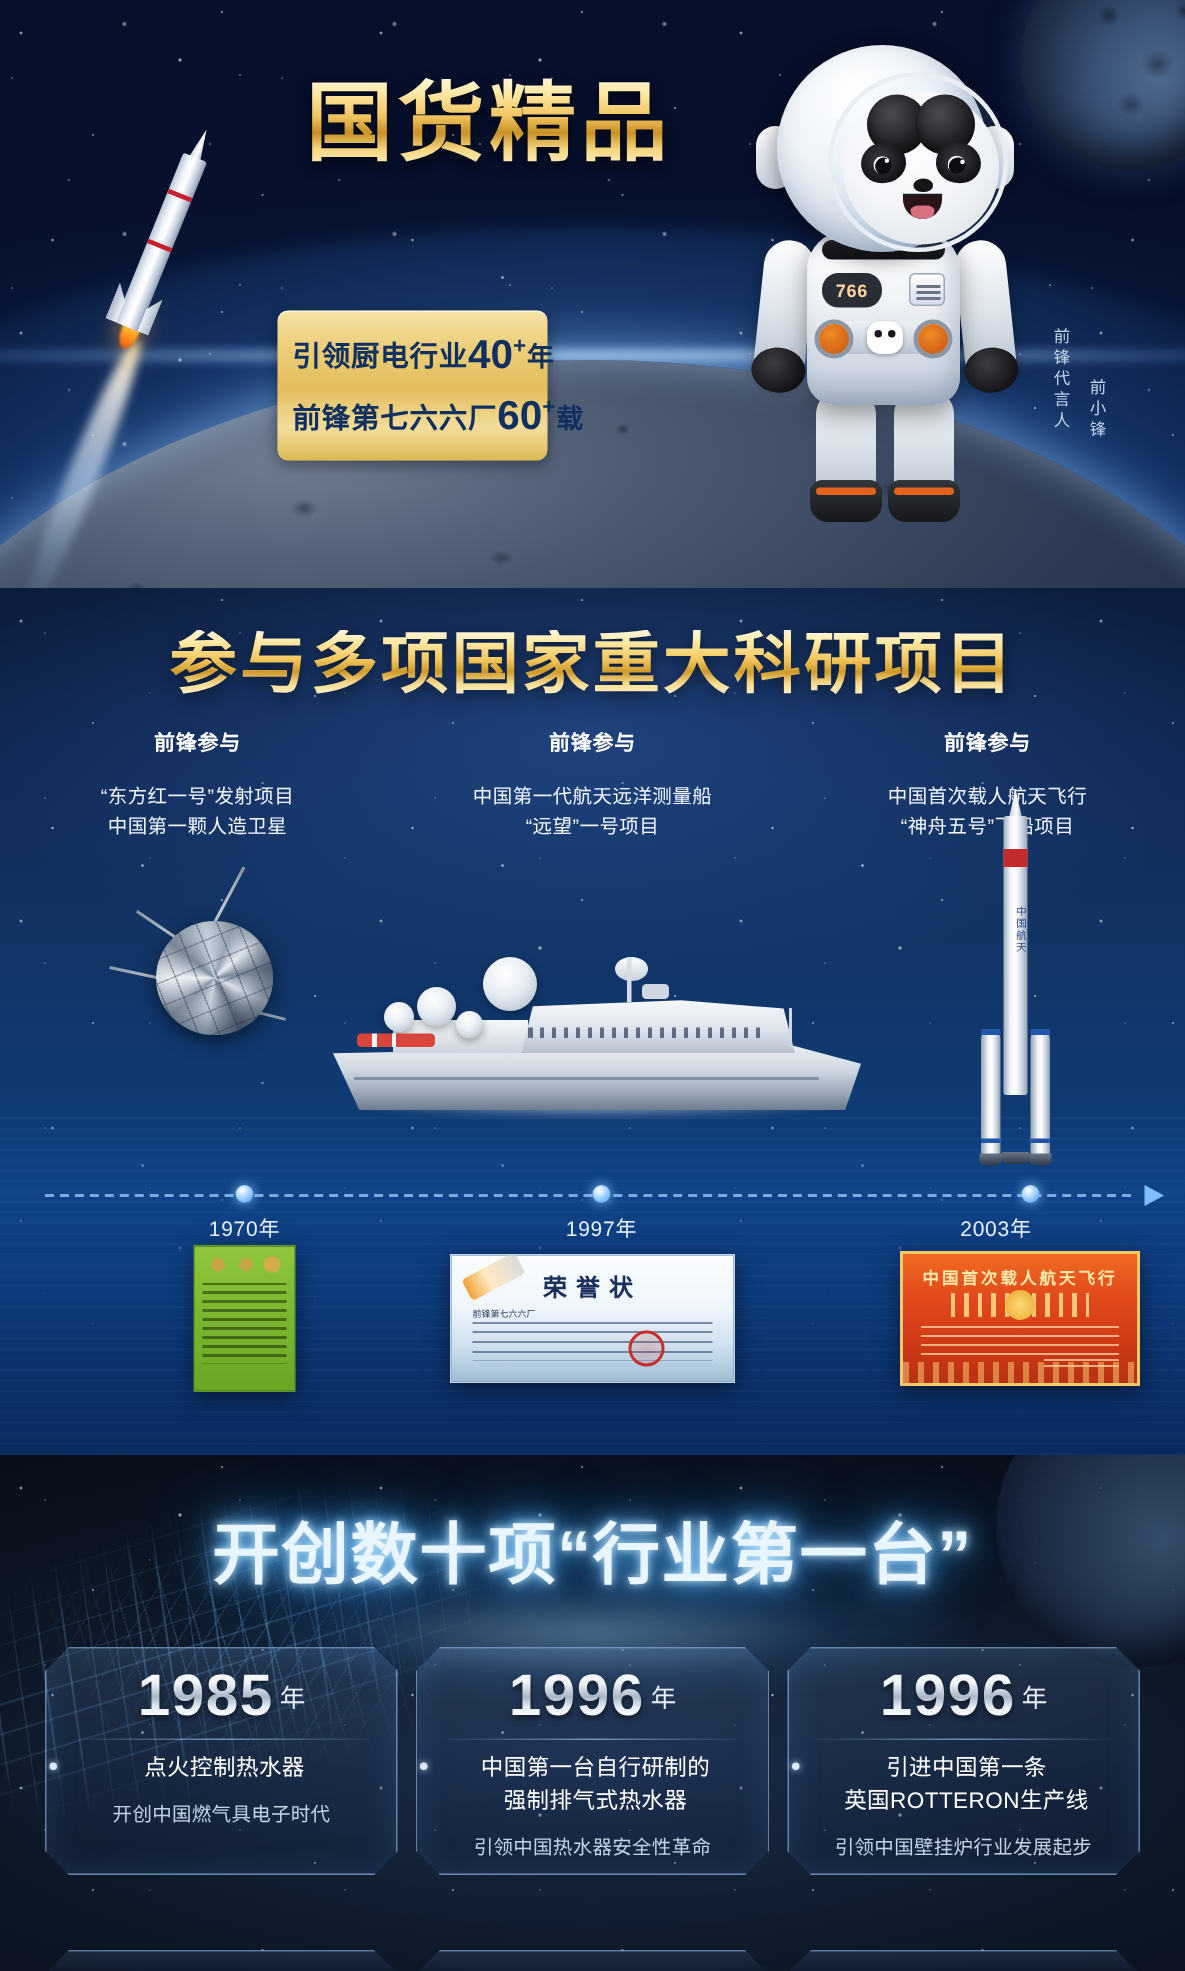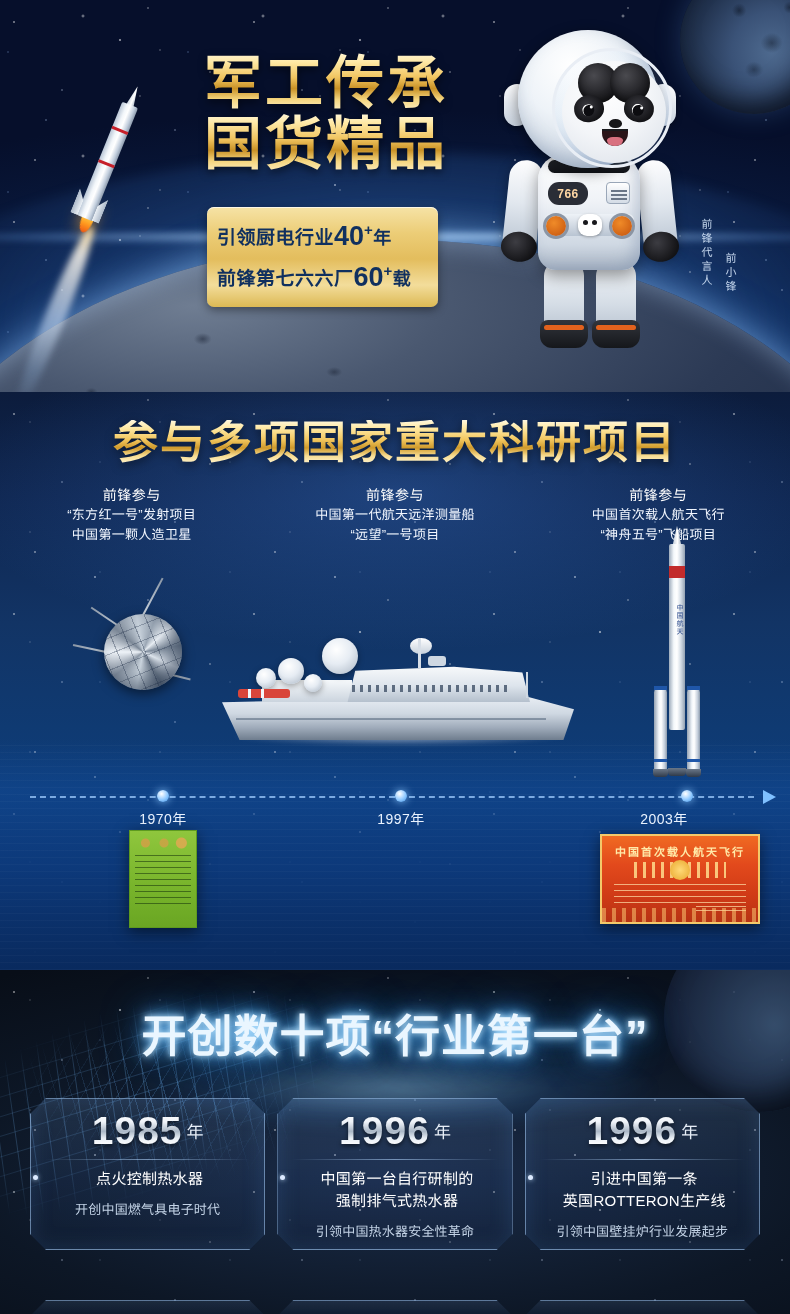--- a/index.html
+++ b/index.html
@@ -134,22 +134,22 @@
   
   .hero-title { position:absolute; left:176px; top:52px; width:300px; text-align:center; }
   .hl {
     font-size:58px; line-height:1.06; font-weight:700; letter-spacing:3px;
     background:linear-gradient(180deg,#fff6d8 0%, #ffe9a6 16%, #f0c45f 42%, #c89126 60%, #f5d680 78%, #fff3cf 100%);
     -webkit-background-clip:text; background-clip:text; color:transparent;
     -webkit-text-fill-color:transparent;
     filter:drop-shadow(0 3px 4px rgba(0,0,0,.55));
   }
   .badge {
-    position:absolute; left:207px; top:207px; width:231px; padding:9px 10px 10px;
-    border-radius:7px; text-align:left;
+    position:absolute; left:185px; top:207px; width:180px; padding:9px 10px 10px;
+    border-radius:7px; text-align:right;
     background:linear-gradient(180deg,#f6e3a6 0%, #eccd77 26%, #e3bd5d 52%, #f3dd9b 78%, #dcb954 100%);
     box-shadow:0 3px 10px rgba(0,0,0,.4), inset 0 1px 0 rgba(255,255,255,.7);
   }
   .badge-line {
     color:#10305f; font-size:19px; font-weight:700; letter-spacing:.5px;
     line-height:1.5; white-space:nowrap;
   }
   .badge-num { font-size:27px; font-weight:700; vertical-align:-1px; letter-spacing:0; }
   .badge-sup { font-size:15px; vertical-align:9px; font-weight:700; }
   .badge-unit { font-size:18px; }
@@ -267,21 +267,21 @@
   .sec2-title {
     position:absolute; left:0; right:0; top:452px; text-align:center;
     font-size:45px; font-weight:700; letter-spacing:2px; line-height:1;
     background:linear-gradient(180deg,#fff8e0 0%, #ffe9a4 18%, #f2c65e 44%, #cf9a2c 62%, #f8dd93 80%, #fff6d6 100%);
     -webkit-background-clip:text; background-clip:text; color:transparent; -webkit-text-fill-color:transparent;
     filter:drop-shadow(0 3px 5px rgba(0,0,0,.5));
   }
   .sec2 .sec2-title { top:0; }
   .cols { position:absolute; left:0; right:0; top:92px; display:flex; }
   .col { flex:1; text-align:center; padding:0 12px; }
-  .col .lead { font-size:14px; font-weight:400; color:#fff; margin-bottom:1px; letter-spacing:.5px; }
+  .col .lead { font-size:14px; font-weight:700; color:#fff; margin-bottom:17px; letter-spacing:.5px; }
   .col .desc { font-size:13px; line-height:1.5; color:#f2f7ff; letter-spacing:.3px; }
 
   
   .sat { position:absolute; left:86px; top:208px; width:110px; height:100px; }
   .sat-ball {
     position:absolute; left:18px; top:14px; width:78px; height:76px; border-radius:50%;
     background:
       conic-gradient(from 20deg, #9aa6b4 0deg, #e7edf3 28deg, #7e8b9b 60deg, #dfe6ee 95deg, #6d7a8a 130deg, #cbd5de 170deg, #8d98a6 210deg, #eef3f8 250deg, #7c8897 290deg, #c6d0da 330deg, #9aa6b4 360deg);
     box-shadow:0 4px 12px rgba(0,0,0,.5), inset -8px -8px 16px rgba(20,35,60,.5);
   }
@@ -505,21 +505,20 @@
         <div class="rb-nose"></div>
         <div class="rb-seg" style="top:0;height:122px;"></div>
         <div class="rb-red" style="top:26px;"></div>
         <div class="rb-red" style="top:62px;"></div>
         <div class="rb-fin" style="left:-7px;"></div>
         <div class="rb-fin" style="right:-7px;transform:scaleX(-1);"></div>
       </div>
     </div>
 
     <div class="hero-title">
-      <div class="hl">军工传承</div>
       <div class="hl">国货精品</div>
     </div>
 
     <div class="badge">
       <div class="badge-line">
         <span>引领厨电行业</span><span class="badge-num">40</span><span class="badge-sup">+</span><span class="badge-unit">年</span>
       </div>
       <div class="badge-line">
         <span>前锋第七六六厂</span><span class="badge-num">60</span><span class="badge-sup">+</span><span class="badge-unit">载</span>
       </div>
@@ -652,20 +651,27 @@
       <div class="tl-dot" style="left:395px;"></div>
       <div class="tl-dot" style="left:681px;"></div>
       <div class="tl-year" style="left:163px;">1970年</div>
       <div class="tl-year" style="left:401px;">1997年</div>
       <div class="tl-year" style="left:664px;">2003年</div>
     </div>
 
     <div class="certs">
       <div class="cert cert1"></div>
 
+      <div class="cert cert2">
+        <div class="c2-rocket"></div>
+        <div class="c2-title">荣誉状</div>
+        <div class="c2-sub">前锋第七六六厂</div>
+        <div class="c2-body"></div>
+        <div class="c2-seal"></div>
+      </div>
 
       <div class="cert cert3">
         <div class="c3-title">中国首次载人航天飞行</div>
         <div class="c3-cols"></div>
         <div class="c3-emblem"></div>
         <div class="c3-body"></div>
         <div class="c3-foot"></div>
       </div>
     </div>
   </section>

